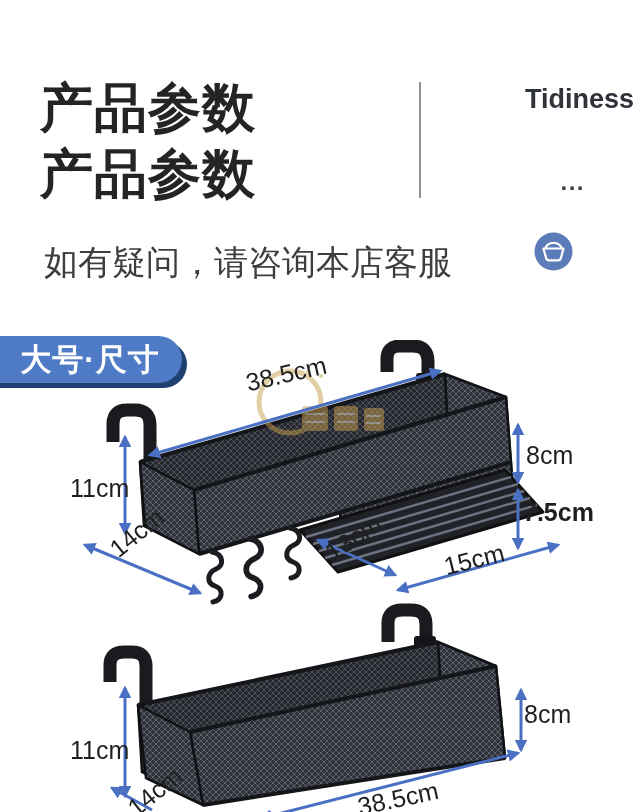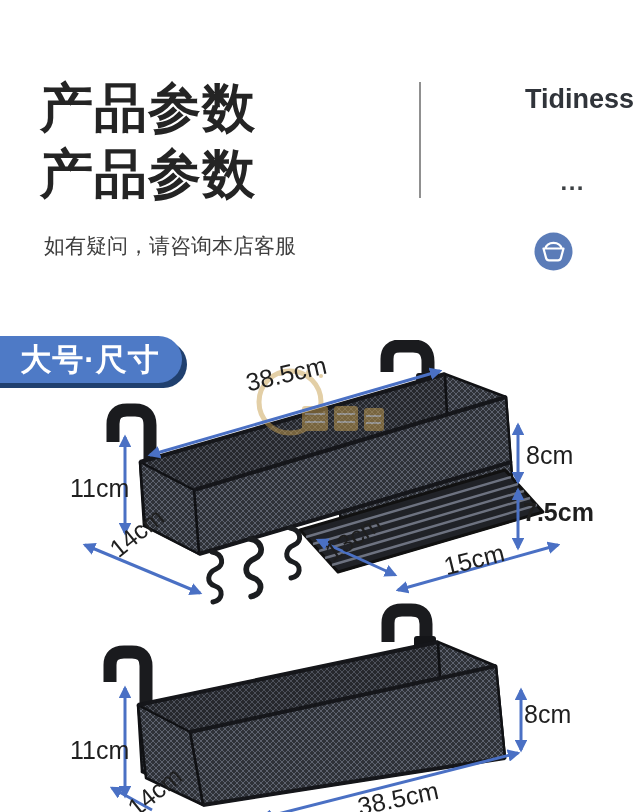--- a/index.html
+++ b/index.html
@@ -7,21 +7,21 @@
     position:relative;width:640px;height:812px;margin:0 auto;
     background:#ffffff;overflow:hidden;
     font-family:"Liberation Sans","DejaVu Sans",sans-serif;
   }
   .abs{position:absolute;}
   
   .main-title{left:40px;top:75px;font-size:53px;line-height:66px;font-weight:900;color:#242424;letter-spacing:1px;}
   .v-divider{left:419px;top:82px;width:2px;height:116px;background:#909090;}
   .brand{left:420px;top:82px;width:166px;text-align:right;font-size:27px;line-height:34px;font-weight:700;color:#30343a;padding-left:48px;}
   .ellipsis{left:545px;top:168px;width:40px;text-align:right;font-size:24px;font-weight:700;color:#3c4043;letter-spacing:1.5px;}
-  .note{left:44px;top:232px;font-size:21px;color:#3e3e3e;}
+  .note{left:44px;top:240px;font-size:34px;color:#3e3e3e;}
   .svc-icon{left:534px;top:232px;width:39px;height:39px;}
   
   .badge-shadow{left:-23px;top:341px;width:210px;height:47px;background:#20406f;border-radius:26px;}
   .badge{left:-28px;top:336px;width:210px;height:47px;background:#4e7ac6;border-radius:26px;
          color:#fff;font-size:31px;font-weight:700;letter-spacing:1px;
          display:flex;align-items:center;justify-content:center;padding-left:26px;box-sizing:border-box;}
   
   .dim{position:absolute;font-size:25px;color:#1f1f1f;white-space:nowrap;transform-origin:left top;}
   .svg-layer{position:absolute;left:0;}
 </style>

